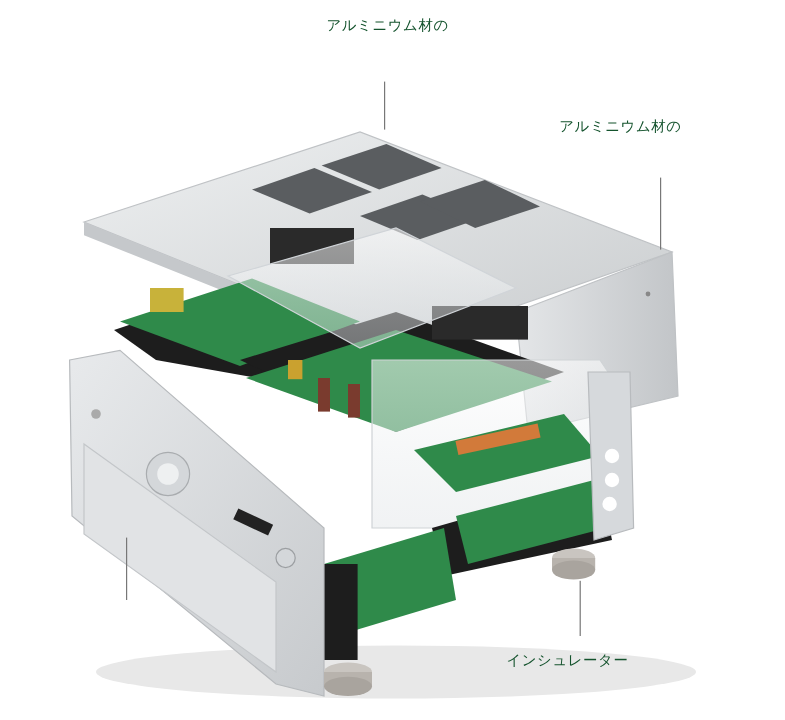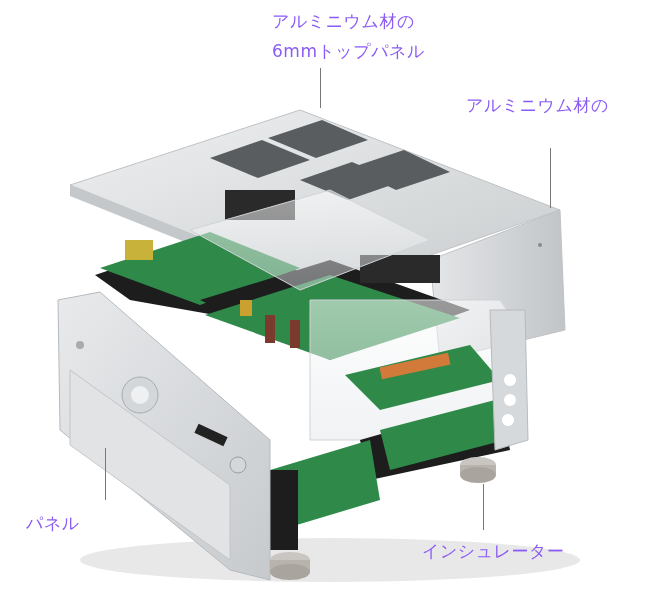--- a/index.html
+++ b/index.html
@@ -1,17 +1,17 @@
 <!DOCTYPE html>
 <html><head>
 <meta charset="utf-8">
 <style>
   html,body{margin:0;padding:0;background:#ffffff;}
   body{width:654px;height:600px;position:relative;overflow:hidden;font-family:"DejaVu Sans","Liberation Sans",sans-serif;}
-  .label{position:absolute;color:#8b5cf6;font-size:17px;line-height:30px;white-space:nowrap;letter-spacing:0.5px;}
+  .label{position:absolute;color:#14532d;font-size:12px;line-height:30px;white-space:nowrap;letter-spacing:0.5px;}
   .leader{position:absolute;width:1px;background:#777;}
   svg.product{position:absolute;left:0;top:0;}
 </style>
 </head>
 <body>
 
 <svg class="product" width="654" height="600" viewBox="0 0 654 600">
   <defs>
     <linearGradient id="alu" x1="0" y1="0" x2="1" y2="1">
       <stop offset="0" stop-color="#eef0f1"></stop>
@@ -94,30 +94,28 @@
     <rect x="460" y="465" width="36" height="10" fill="#b8b3ad"></rect>
     <ellipse cx="478" cy="475" rx="18" ry="8" fill="#a9a49e"></ellipse>
     <ellipse cx="290" cy="560" rx="20" ry="8" fill="#c9c5c0"></ellipse>
     <rect x="270" y="560" width="40" height="12" fill="#b8b3ad"></rect>
     <ellipse cx="290" cy="572" rx="20" ry="8" fill="#a9a49e"></ellipse>
   </g>
 </svg>
 
 <div class="label" style="left:272px;top:6px;">
   <div>アルミニウム材の</div>
-  <div>6mmトップパネル</div>
 </div>
 <div class="leader" style="left:320px;top:68px;height:40px;"></div>
 
 <div class="label" style="left:466px;top:90px;">
   <div>アルミニウム材の</div>
 </div>
 <div class="leader" style="left:550px;top:148px;height:60px;"></div>
 
 <div class="label" style="left:26px;top:508px;">
-  <div>パネル</div>
 </div>
 <div class="leader" style="left:105px;top:448px;height:52px;"></div>
 
-<div class="label" style="left:422px;top:536px;">
+<div class="label" style="left:422px;top:536px;font-family:Liberation Mono, monospace;">
   <div>インシュレーター</div>
 </div>
 <div class="leader" style="left:483px;top:484px;height:46px;"></div>
 
 </body></html>

